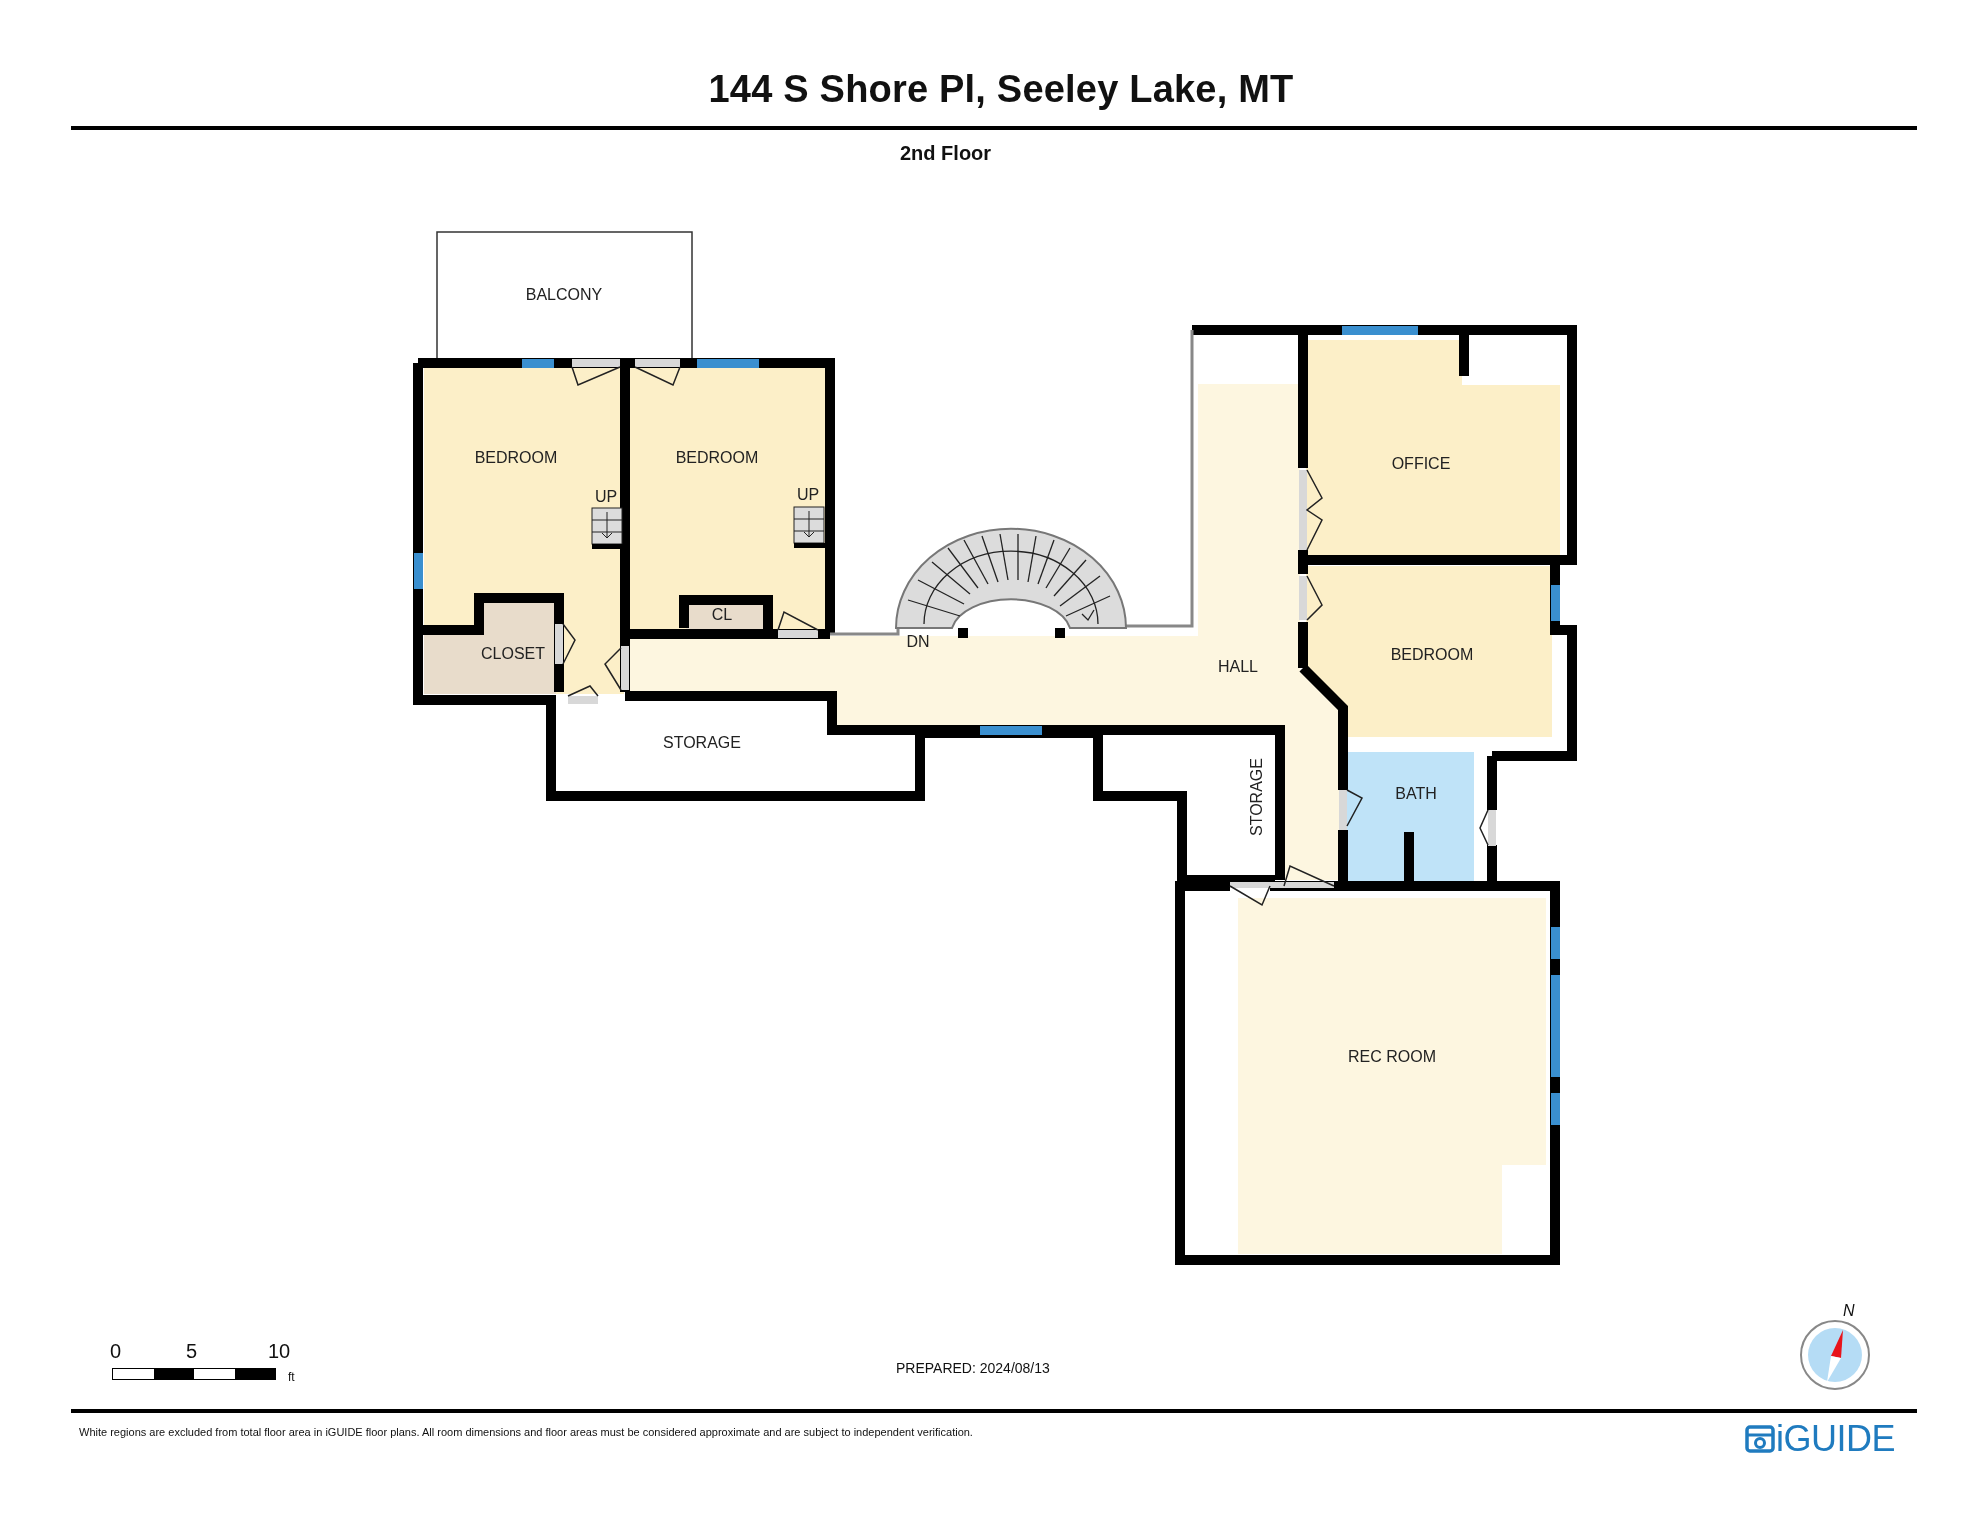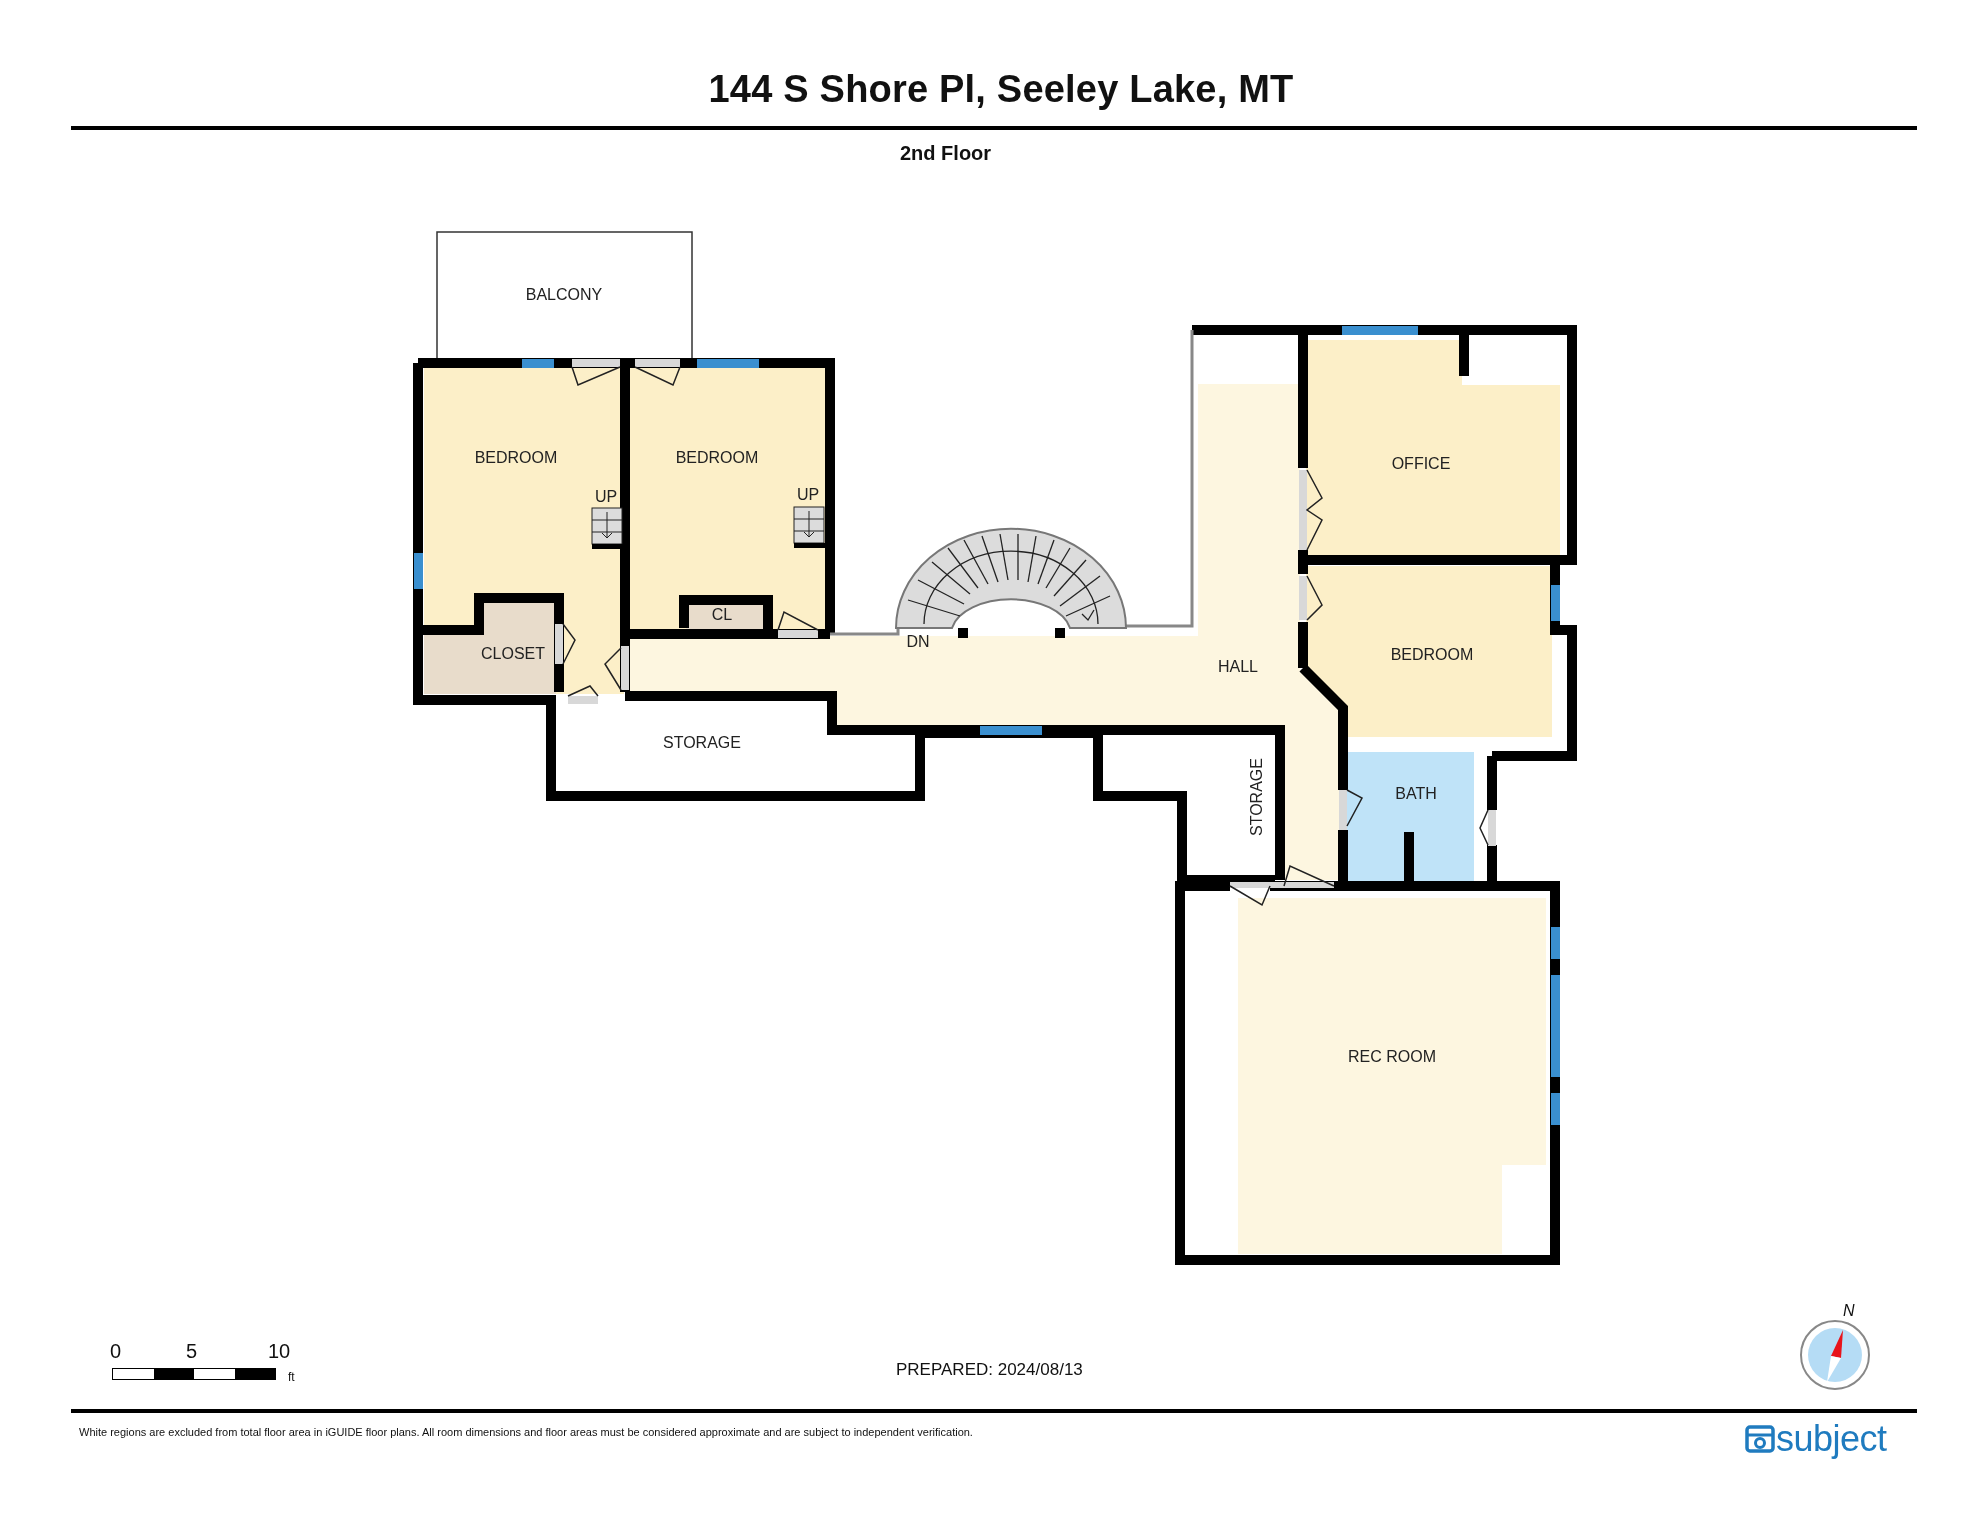--- a/index.html
+++ b/index.html
@@ -8,21 +8,21 @@
   .rule { position:absolute; left:71px; width:1846px; background:#000; }
   .floor-label { position:absolute; left:900px; top:142px; font-size:20px; font-weight:bold; }
   svg.plan { position:absolute; left:0; top:0; }
   .room-label { font-family:"Liberation Sans", sans-serif; font-size:16px; fill:#222; }
   .scale { position:absolute; left:110px; top:1340px; }
   .scale .nums { position:relative; height:24px; font-size:20px; }
   .scale .nums span { position:absolute; top:0; }
   .scale .bar { position:absolute; top:28px; left:2px; width:162px; height:10px; display:flex; border:1px solid #000; }
   .scale .bar div { flex:1; }
   .scale .ft { position:absolute; left:178px; top:22px; font-size:12px;margin-top:8px; }
-  .prepared { position:absolute; left:896px; top:1360px; font-size:17px; }
+  .prepared { position:absolute; left:896px; top:1360px; font-size:14px; }
   .disclaimer { position:absolute; left:79px; top:1426px; font-size:11px; }
   .compass { position:absolute; left:1795px; top:1300px; width:80px; height:90px; }
   .logo { position:absolute; left:1744px; top:1418px; display:flex; align-items:center; color:#1f7bbf; font-size:36px; letter-spacing:-0.5px; }
 </style>
 </head>
 <body>
 
 <div class="title">144 S Shore Pl, Seeley Lake, MT</div>
 <div class="rule" style="top:126px;height:4px;"></div>
 <div class="floor-label">2nd Floor</div>
@@ -207,14 +207,14 @@
 
 <div class="rule" style="top:1409px;height:4px;"></div>
 <div class="disclaimer">White regions are excluded from total floor area in iGUIDE floor plans. All room dimensions and floor areas must be considered approximate and are subject to independent verification.</div>
 
 <div class="logo">
   <svg width="32" height="32" viewBox="0 0 32 32">
     <rect x="3" y="4" width="26" height="24" rx="3" fill="none" stroke="#1f7bbf" stroke-width="3.5"></rect>
     <line x1="3" y1="12" x2="29" y2="12" stroke="#1f7bbf" stroke-width="3"></line>
     <circle cx="16" cy="20" r="4.5" fill="none" stroke="#1f7bbf" stroke-width="3"></circle>
   </svg>
-  <span>subject</span>
+  <span>iGUIDE</span>
 </div>
 
 </body></html>

